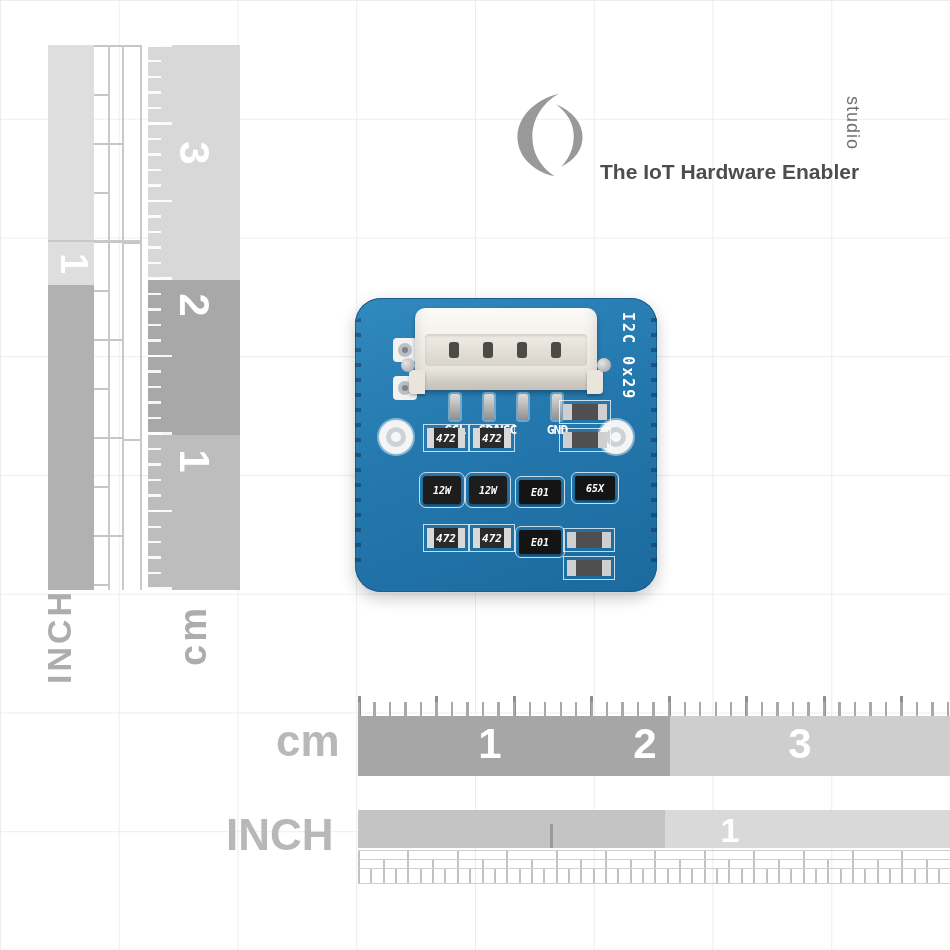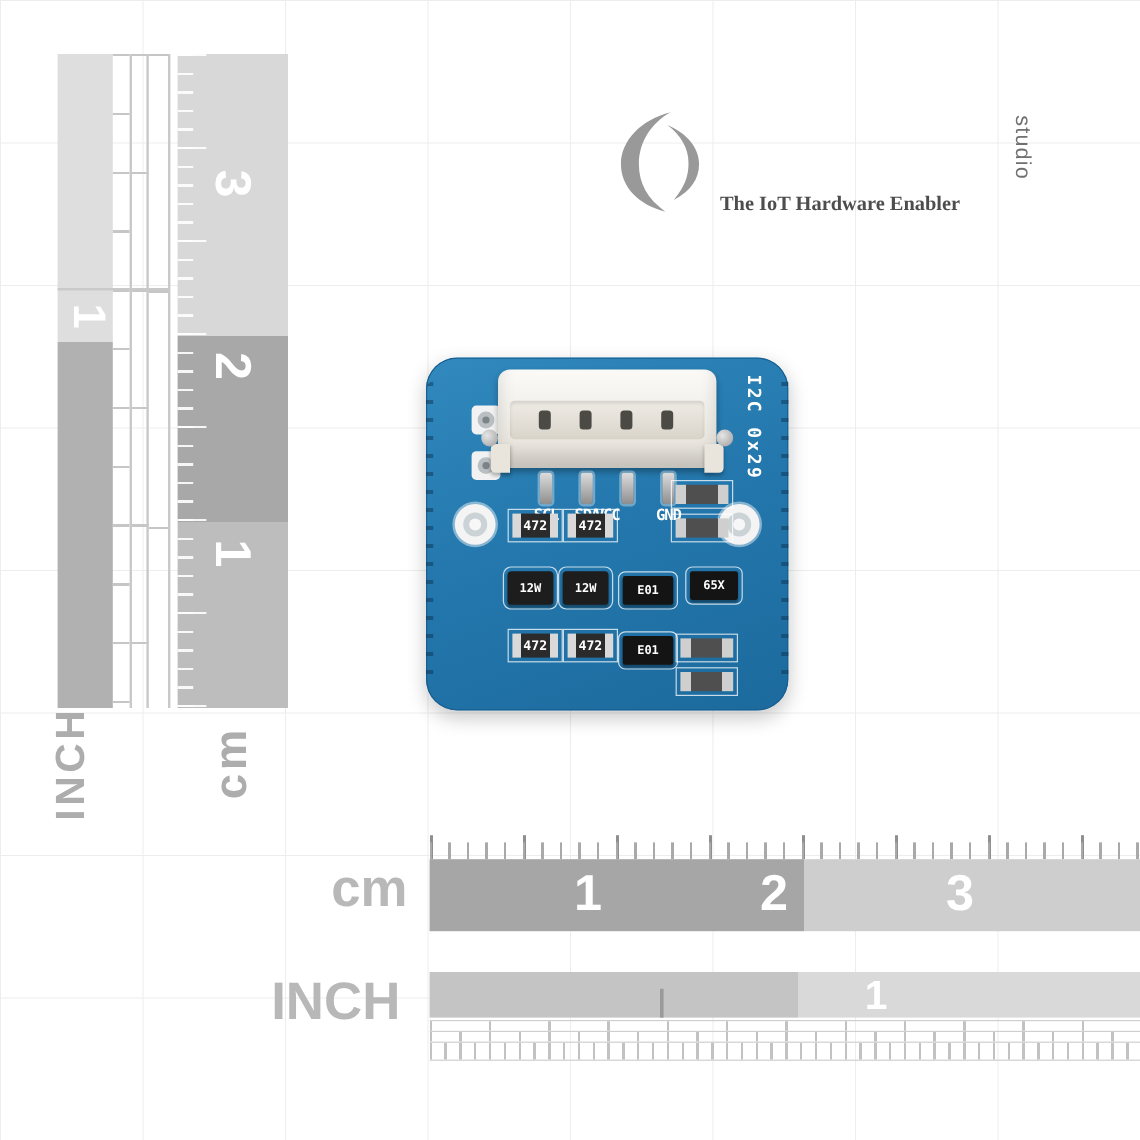--- a/index.html
+++ b/index.html
@@ -8,21 +8,21 @@
     background-image:
       linear-gradient(to right,#ededed 1px,transparent 1px),
       linear-gradient(to bottom,#ededed 1px,transparent 1px);
     background-size:118.75px 118.75px;}
 
   
   .logo{position:absolute;left:506px;top:86px;width:380px;height:104px;}
   .logo-icon{position:absolute;left:0;top:2px;width:88px;height:94px;}
   .brand{position:absolute;left:92px;top:-20px;font-size:96px;font-weight:bold;color:#4d4d4d;letter-spacing:-4px;line-height:1;}
   .studio{position:absolute;left:336px;top:10px;height:70px;writing-mode:vertical-rl;font-size:18px;color:#707070;letter-spacing:1px;}
-  .tagline{position:absolute;left:94px;top:74px;font-size:17px;font-weight:bold;color:#4d4d4d;letter-spacing:0px;font-family:Liberation Serif, serif;}
+  .tagline{position:absolute;left:94px;top:74px;font-size:21px;font-weight:bold;color:#4d4d4d;letter-spacing:0px;}
 
   
   .num{color:#fff;font-weight:bold;}
   .numbox{position:absolute;width:40px;height:40px;display:flex;align-items:center;justify-content:center;}
   .rot90{transform:rotate(90deg);}
   .vlabel{writing-mode:vertical-rl;transform:rotate(180deg);font-weight:bold;color:#adadad;letter-spacing:3px;text-align:center;}
   .hlabel{position:absolute;font-weight:bold;color:#b8b8b8;}
 
   
   .vinch{position:absolute;left:48px;top:45px;width:46px;height:545px;}
@@ -94,21 +94,21 @@
   .blob{position:absolute;width:14px;height:14px;border-radius:50%;background:radial-gradient(circle at 35% 35%,#e6e6e6,#9c9c9c);}
   .blob.bl{left:46px;top:60px;} .blob.br{left:242px;top:60px;}
 
   .pin{position:absolute;top:96px;width:10px;height:26px;border-radius:2px;background:linear-gradient(#dcdcdc,#8f8f8f);box-shadow:0 0 0 2px rgba(255,255,255,.35);}
   .pin.k1{left:95px;} .pin.k2{left:129px;} .pin.k3{left:163px;} .pin.k4{left:197px;}
   .pin-label{position:absolute;top:124px;width:34px;text-align:center;font-family:"DejaVu Sans Mono",monospace;font-weight:bold;font-size:13px;color:#fff;letter-spacing:-1px;}
   .pin-label.t1{left:83px;} .pin-label.t2{left:117px;} .pin-label.t3{left:134px;} .pin-label.t4{left:185px;}
 
   .i2c{position:absolute;left:264px;top:14px;height:110px;writing-mode:vertical-rl;font-family:"DejaVu Sans Mono",monospace;font-weight:bold;font-size:15px;color:#fff;letter-spacing:2px;}
 
-  .cmp{position:absolute;display:flex;align-items:center;justify-content:center;color:#fff;font-weight:bold;font-family:"DejaVu Sans Mono",monospace;outline:1px solid rgba(255,255,255,.75);outline-offset:3px;}
+  .cmp{position:absolute;display:flex;align-items:center;justify-content:center;color:#fff;font-weight:bold;font-family:"DejaVu Sans Mono",monospace;outline:1px solid rgba(255,255,255,.75);outline-offset:3px;font-style:italic;}
   .res{width:38px;height:20px;font-size:11px;background:linear-gradient(to right,#d9d9d9 0 7px,#2b2b2b 7px 31px,#d9d9d9 31px);}
   .res.ra1{left:72px;top:130px;} .res.ra2{left:118px;top:130px;}
   .res.rc1{left:72px;top:230px;} .res.rc2{left:118px;top:230px;}
   .sot{width:38px;height:28px;font-size:10px;background:#1d1d1d;border-radius:3px;box-shadow:0 2px 2px rgba(0,0,0,.35);}
   .sot.q1{left:68px;top:178px;} .sot.q2{left:114px;top:178px;}
   .chip{width:42px;height:24px;font-size:10px;background:#141414;border-radius:2px;box-shadow:0 2px 2px rgba(0,0,0,.35);}
   .chip.d1{left:164px;top:182px;} .chip.d2{left:164px;top:232px;}
   .chip.u1{left:220px;top:178px;width:40px;}
   .rs{width:44px;height:16px;background:linear-gradient(to right,#cfcfcf 0 9px,#4f4f4f 9px 35px,#cfcfcf 35px);}
   .rs.s1{left:208px;top:106px;} .rs.s2{left:208px;top:134px;}

